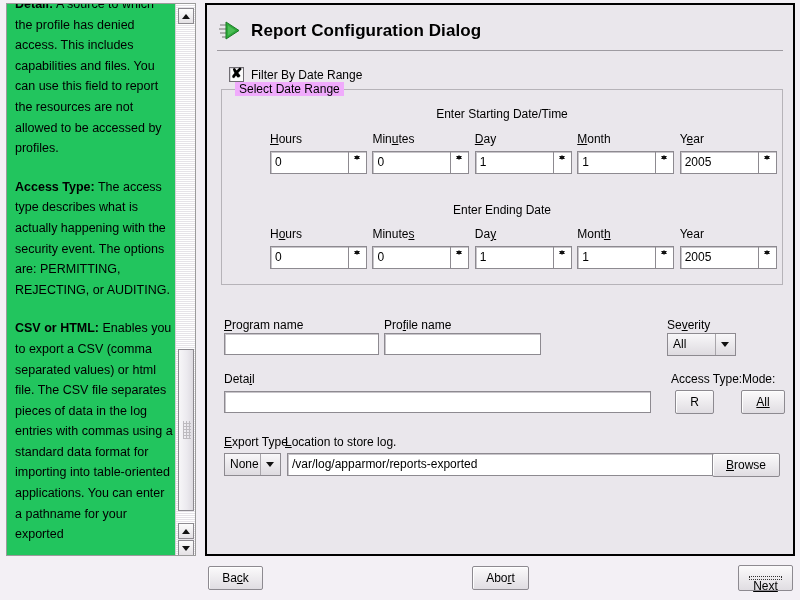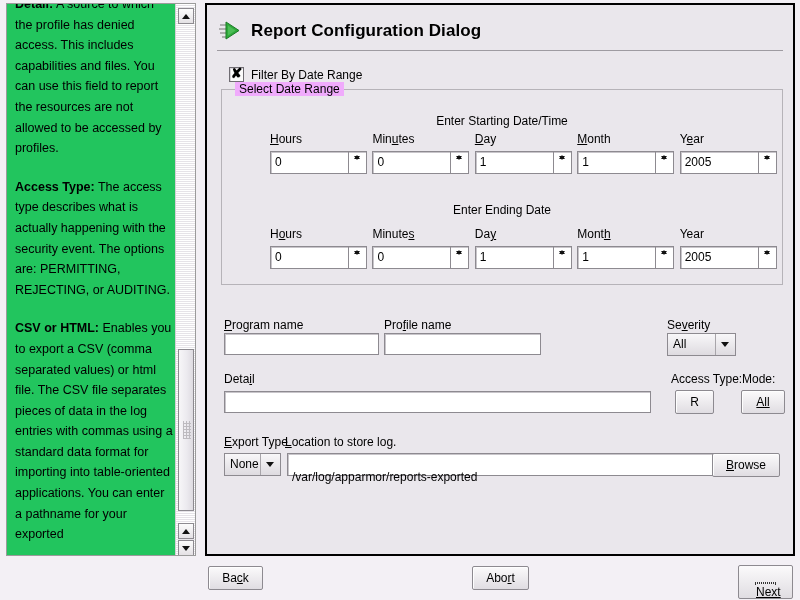--- a/index.html
+++ b/index.html
@@ -185,21 +185,21 @@
     background: #f0abfc;
     padding: 0 4px;
     font-size: 12px;
   }
   .section-head {
     position: absolute;
     width: 100%;
     text-align: center;
     font-size: 12px;
   }
-  #start-head { top: 24px; }
+  #start-head { top: 17px; }
   #end-head { top: 113px; }
 
   .spin-row {
     position: absolute;
     left: 0; right: 0;
     height: 42px;
     display: flex;
     padding-left: 48px;
     box-sizing: border-box;
   }
@@ -259,21 +259,20 @@
     box-sizing: border-box;
     height: 22px;
     box-shadow: inset 1px 1px 0 #c8c5ca;
     position: relative;
   }
   .textbox span {
     position: absolute;
     left: 4px; top: 3px;
     font-size: 12px;
     white-space: nowrap;
-    margin-top: 13px;
   }
   #f-program { left: 17px; top: 3px; width: 155px; }
   #f-program .textbox { width: 155px; }
   #f-profile { left: 177px; top: 3px; width: 157px; }
   #f-profile .textbox { width: 157px; }
   #f-pid { left: 338px; top: 3px; width: 115px; }
   #f-pid .textbox { width: 115px; }
   #f-severity { left: 460px; top: 3px; width: 75px; }
 
   .combo {
@@ -355,21 +354,21 @@
   }
   #back-btn { position: absolute; left: 208px; top: 3px; width: 55px; height: 24px; }
   #abort-btn { position: absolute; left: 472px; top: 3px; width: 57px; height: 24px; }
   #next-btn {
     position: absolute; left: 738px; top: 2px;
     width: 55px; height: 26px;
     border: 1px solid #8d8a90;
     background: linear-gradient(#fbfafb, #e0dde2);
     box-sizing: border-box;
     border-radius: 2px;
-    padding: 16px;
+    padding: 10px;
   }
   #next-inner {
     width: 100%; height: 100%;
     border: 1px dotted #333;
     box-sizing: border-box;
     text-align: center;
     font-size: 12px;
     position: relative;
   }
   #next-inner span { position: relative; top: 2px; }

